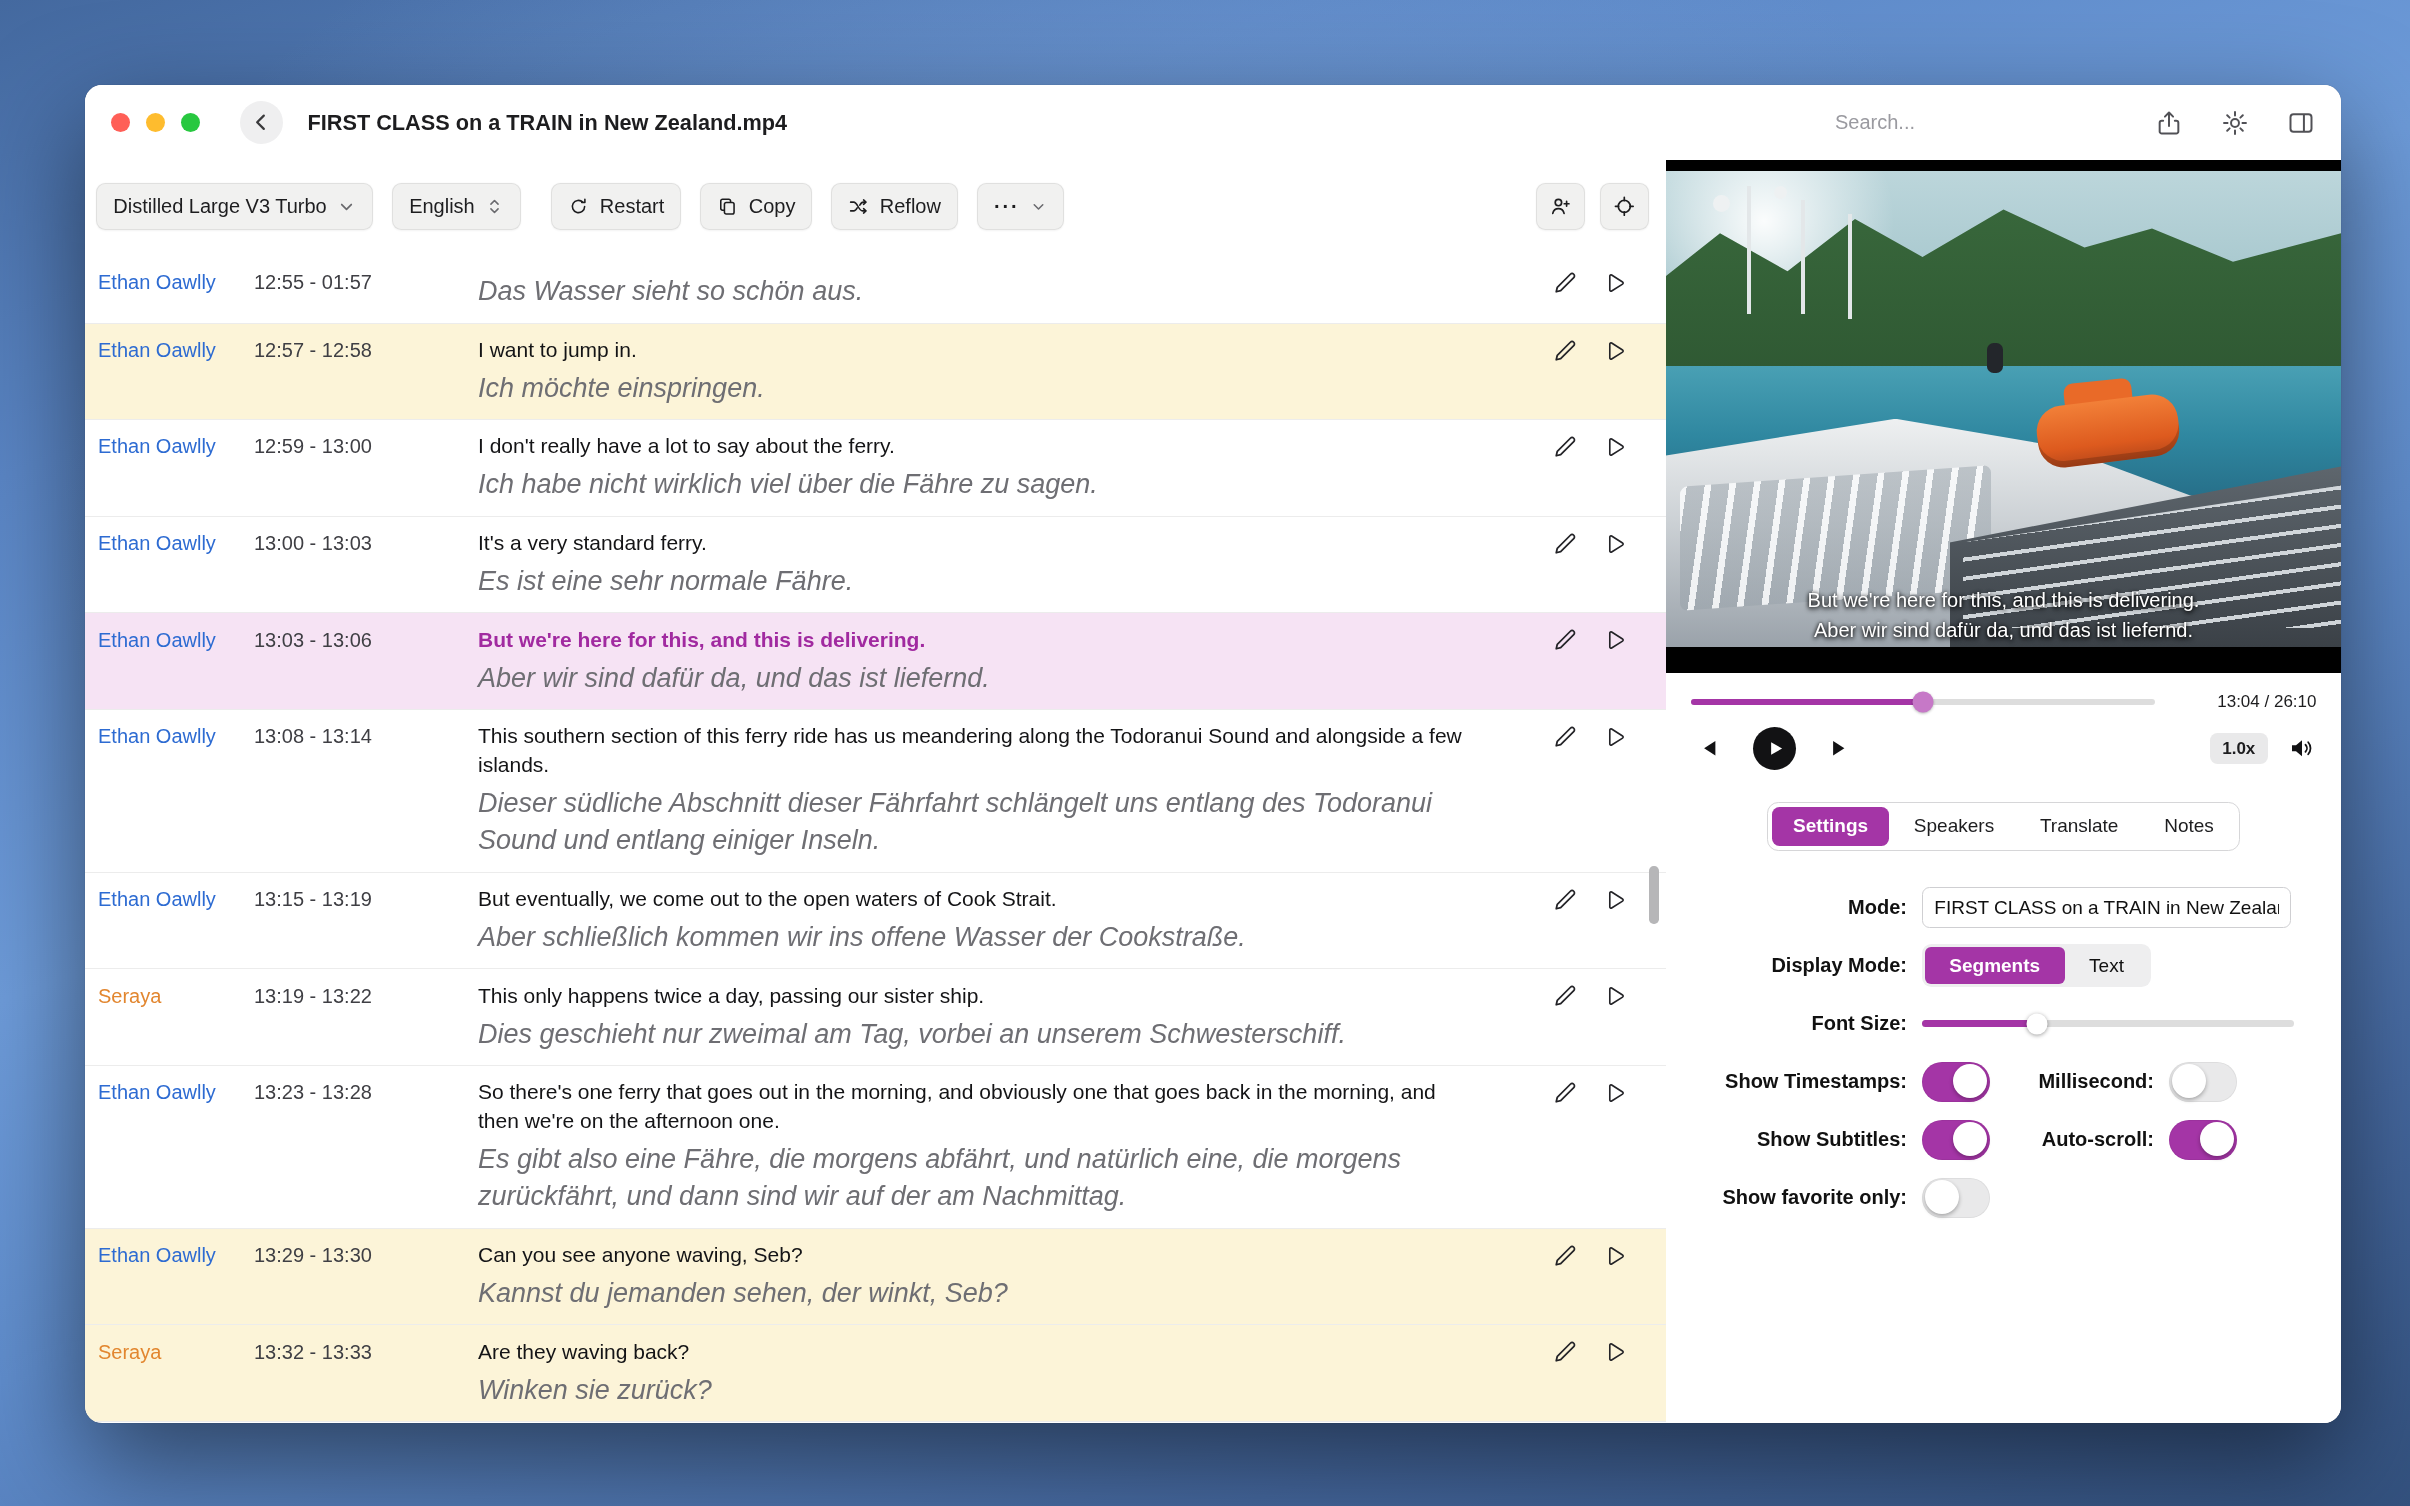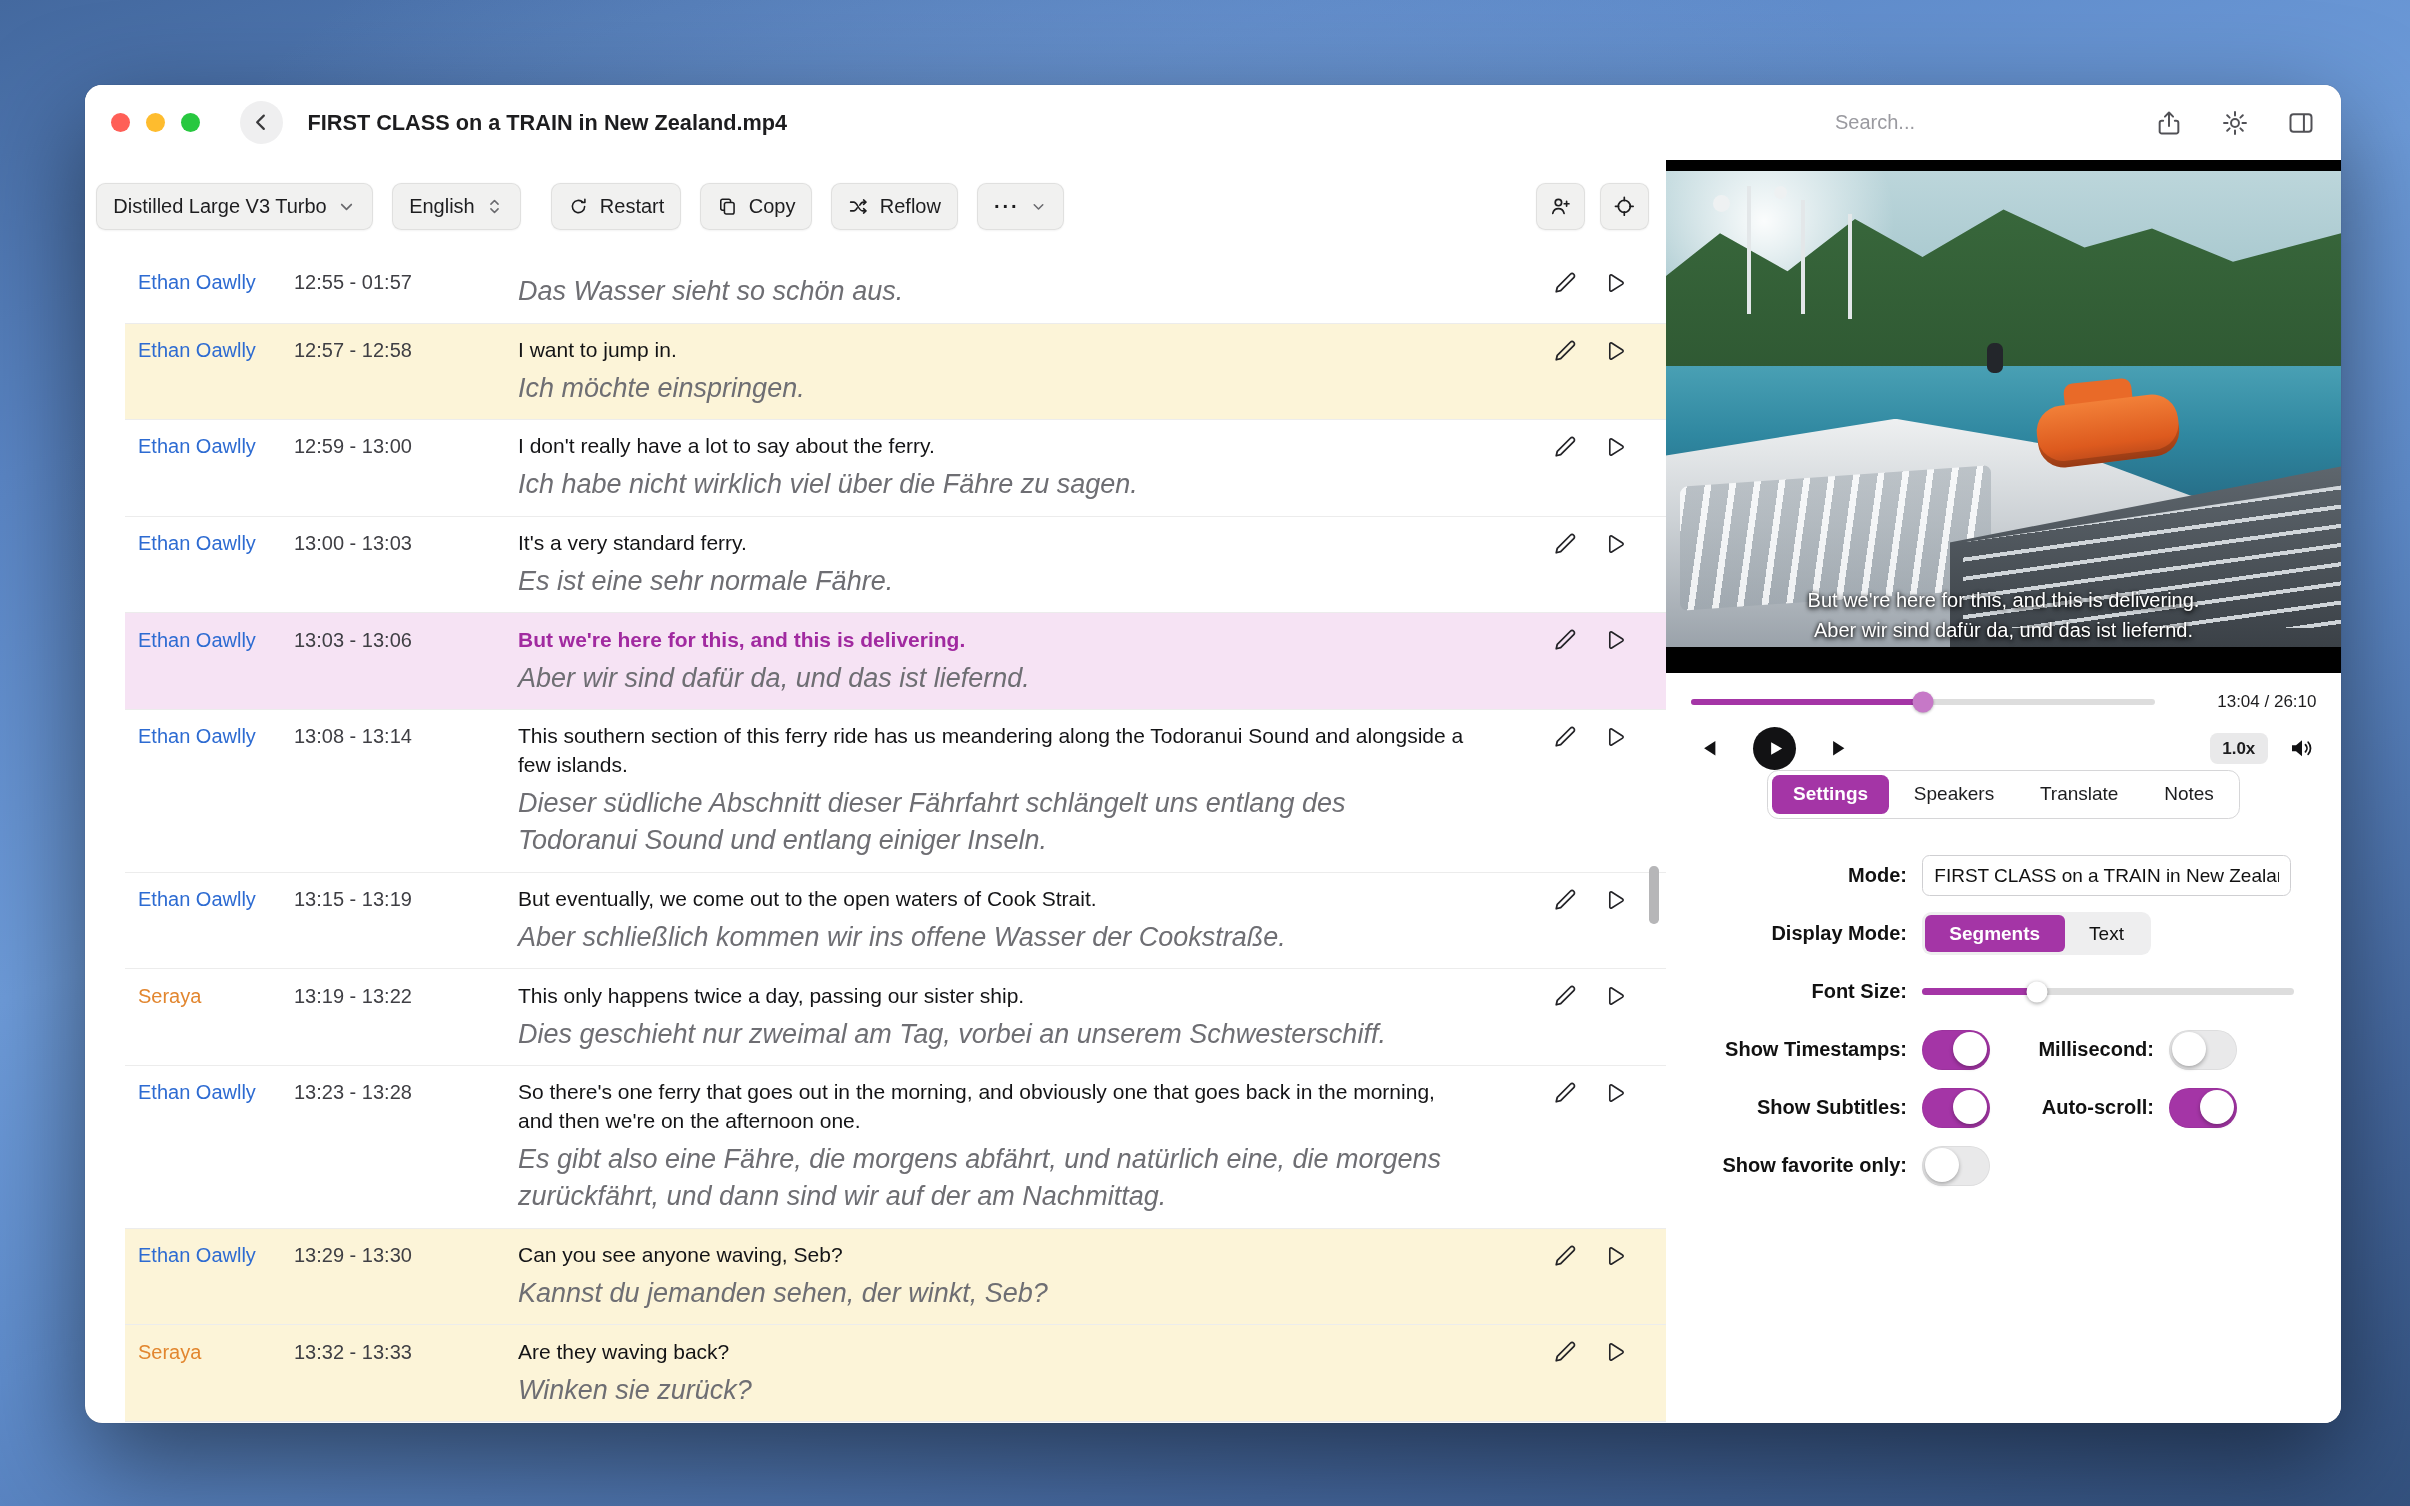--- a/index.html
+++ b/index.html
@@ -32,21 +32,21 @@
   
   .toolbar { flex:0 0 auto; display:flex; align-items:center; gap:19px; padding:22.6px 17px 3.8px 11.3px; }
   .tb-btn { height:47px; padding:0 16px; display:flex; align-items:center; gap:10.4px;
     background:#f1f1f0; border:0.9px solid rgba(0,0,0,.07); border-radius:9.4px;
     font-size:20px; color:#1d1d1f; cursor:pointer; box-shadow:0 0.9px 1.9px rgba(0,0,0,.05);
     font-family:"Liberation Sans",sans-serif; white-space:nowrap; }
   .tb-btn svg { flex:0 0 auto; }
   .tb-spacer { margin-left:auto; display:flex; gap:15px; }
   .tb-btn.square { width:49px; padding:0; justify-content:center; }
   
-  .transcript { flex:1; overflow:hidden; padding-top:22.6px;padding-left:40px; }
+  .transcript { flex:1; overflow:hidden; padding-top:22.6px; }
   .row { display:grid; grid-template-columns:169px 224px 1fr 141px; padding:12.2px 0; border-bottom:0.9px solid #ececec; align-items:start; cursor:default; }
   .row .speaker { padding-left:13px; font-size:20px; line-height:1.45; }
   .row .time { font-size:20px; color:#3f3f44; line-height:1.45; }
   .row .texts { padding-right:55px; }
   .text-en { font-size:21px; color:#141416; line-height:1.38; }
   .text-de { font-size:27px; color:#6e6e73; font-style:italic; line-height:1.38; margin-top:5px; }
   .row.favorite { background:#FCF4D8; }
   .row.current { background:#F6E3F4; }
   .row.current .text-en { color:#A12AA0; font-weight:700; }
   .row-icons { display:flex; justify-content:flex-end; gap:22.6px; padding-right:38px; padding-top:0.9px; }
@@ -82,21 +82,21 @@
   .progress-track { flex:1; height:6.6px; background:#dddddd; border-radius:3.8px; position:relative; cursor:pointer; }
   .progress-fill { height:100%; background:#A435A6; border-radius:3.8px; }
   .progress-knob { position:absolute; top:50%; transform:translate(-50%,-50%); width:21px; height:21px; border-radius:50%; background:#c678c7; box-shadow:0 0.9px 2.8px rgba(0,0,0,.3); }
   .time-label { font-size:17px; color:#1d1d1f; min-width:143px; text-align:right; }
   .buttons-row { display:flex; align-items:center; margin-top:15px; }
   .ctl-group { display:flex; align-items:center; gap:30px; padding-left:7.5px; }
   .ctl-btn { border:none; background:transparent; color:#121214; cursor:pointer; display:flex; align-items:center; }
   .play-circle { width:43px; height:43px; border-radius:50%; background:#121214; display:flex; align-items:center; justify-content:center; }
   .right-ctls { margin-left:auto; display:flex; align-items:center; gap:21px; }
   .speed-badge { background:#e9e9ea; border-radius:7.5px; padding:5.6px 12.2px; font-size:17px; font-weight:600; color:#1d1d1f; border:none; cursor:pointer; }
-  .tabs-wrap { display:flex; justify-content:center; }
+  .tabs-wrap { margin-top:32px; display:flex; justify-content:center; }
   .tabs { display:inline-flex; border:0.9px solid #d6d6d8; border-radius:11.3px; padding:3.8px; gap:3.8px; }
   .tab { border:none; background:transparent; padding:8.5px 21px; font-size:19px; color:#1d1d1f; border-radius:7.5px; cursor:pointer; font-family:"Liberation Sans",sans-serif; }
   .tab.active { background:#A435A6; color:#fff; font-weight:600; }
   .form { margin-top:28px; padding-right:9.4px; }
   .form-row { display:flex; align-items:center; min-height:58px; }
   .flabel { width:256px; flex:0 0 256px; text-align:right; padding-right:15px; font-size:20px; font-weight:600; color:#111; }
   .flabel2 { width:179px; flex:0 0 179px; text-align:right; padding-right:15px; font-size:20px; font-weight:600; color:#111; }
   .name-input { width:369px; height:41px; border:0.9px solid #cfcfd2; border-radius:7.5px; font-size:19px; padding:0 11.3px; color:#111; font-family:"Liberation Sans",sans-serif; outline:none; white-space:nowrap; overflow:hidden; }
   .seg-control { display:inline-flex; background:#eeeeef; border-radius:9.4px; padding:2.8px; }
   .seg { border:none; background:transparent; padding:7.5px 24.5px; font-size:19px; border-radius:6px; color:#111; cursor:pointer; font-family:"Liberation Sans",sans-serif; }

